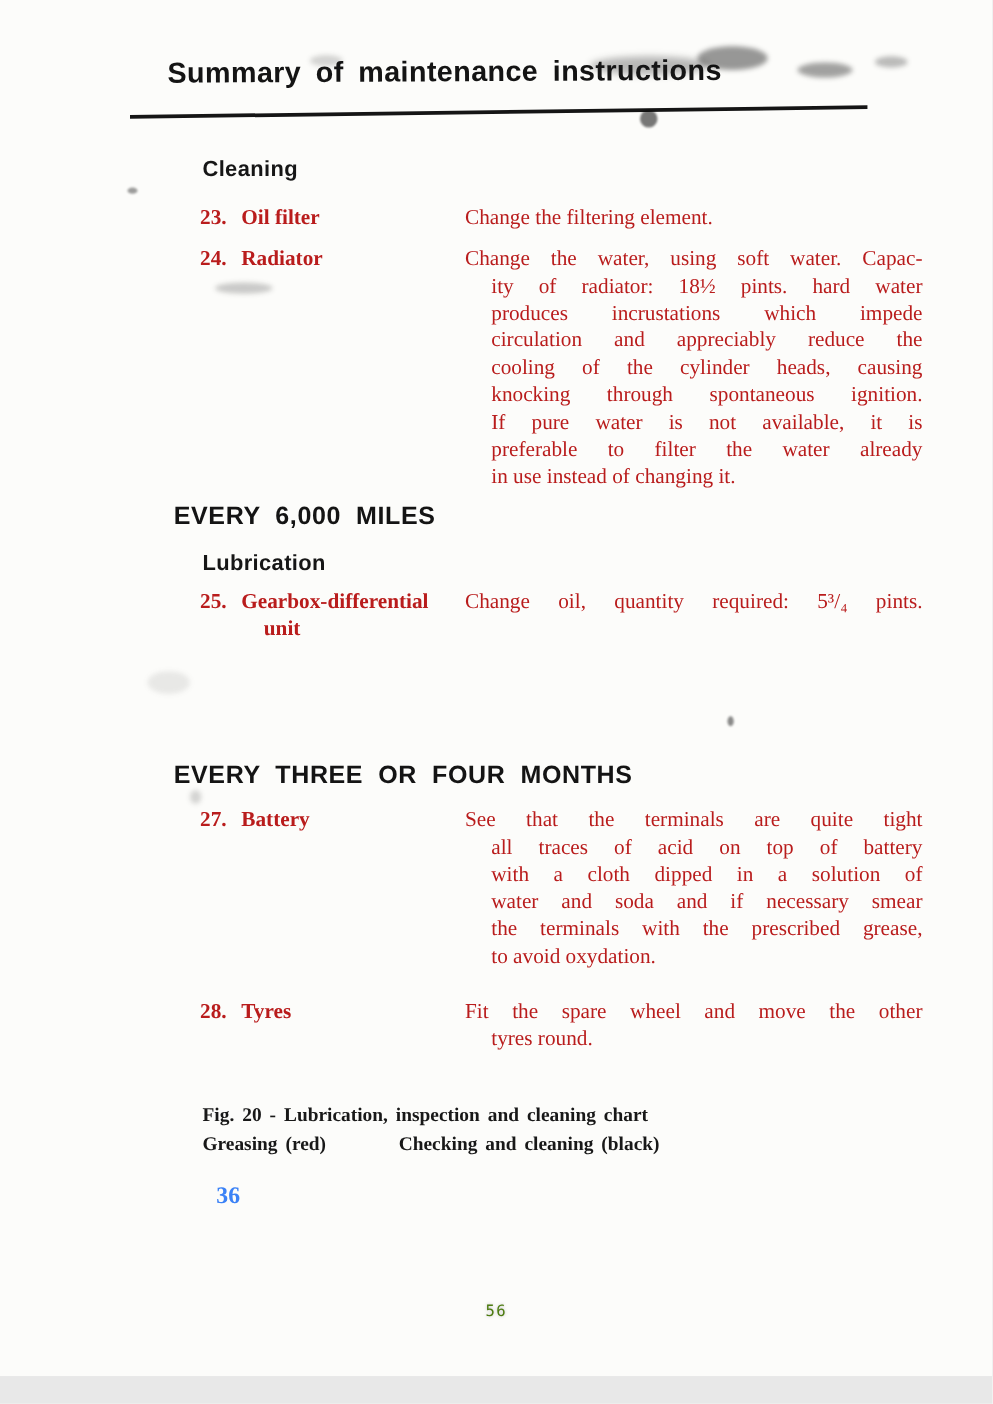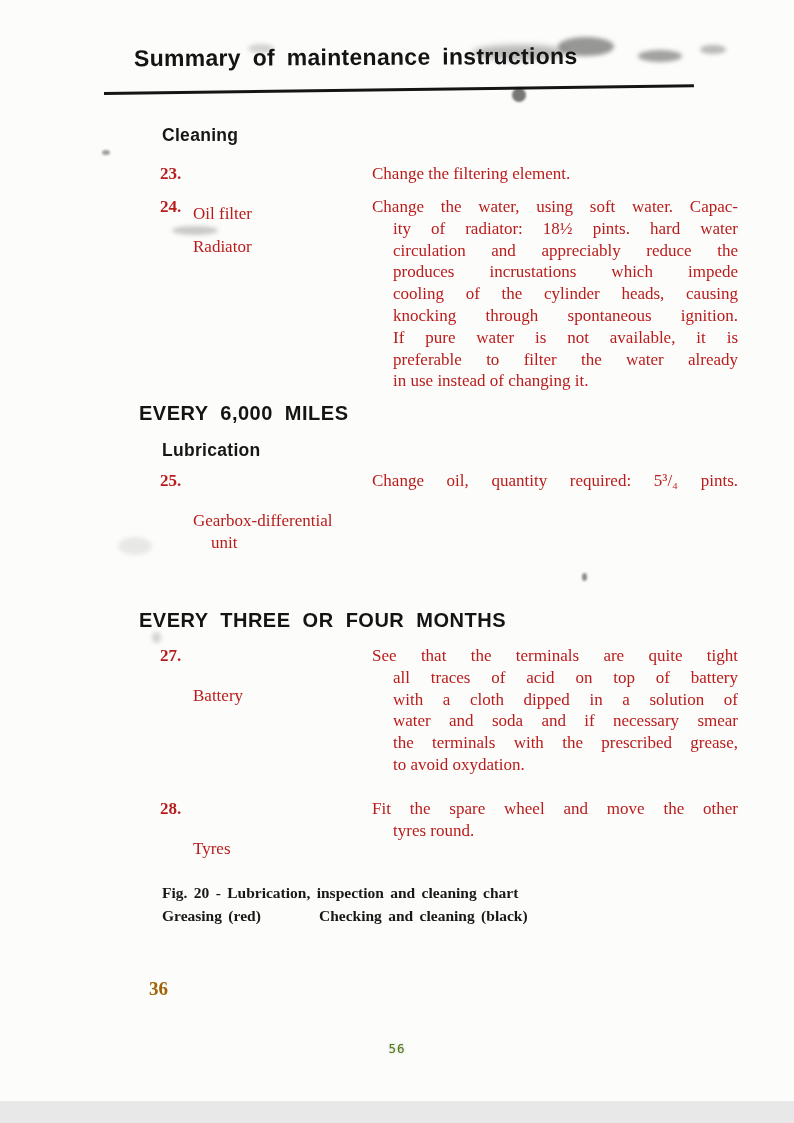--- a/index.html
+++ b/index.html
@@ -26,36 +26,36 @@
     position:absolute;left:139px;
     font:700 20px "Liberation Sans","DejaVu Sans",sans-serif;
     letter-spacing:.5px;word-spacing:6px;color:#141414;
   }
   .row{
     position:absolute;left:160px;width:578px;display:flex;
     font:400 17px/21.8px "Liberation Serif","DejaVu Serif",serif;
     color:#b91c1c;
   }
   .num{flex:none;width:33px;font-weight:700;}
-  .label{flex:none;width:179px;font-weight:400;margin-top:40px;}
+  .label{flex:none;width:179px;font-weight:700;}
   .lline{display:block;}
   .lline.l2{padding-left:18px;}
   .desc{flex:none;width:366px;}
   .dline{display:block;text-align:justify;text-align-last:justify;}
   .dline.cont{padding-left:21px;}
   .dline.end{text-align-last:left;}
   .figcap{
     position:absolute;left:162px;
     font:700 15.5px "Liberation Serif","DejaVu Serif",serif;
     word-spacing:2.5px;color:#181818;
   }
   .legend-left{display:inline-block;width:157px;}
   .pagenum{
-    position:absolute;left:149px;top:946px;
-    font:700 19px "Liberation Serif","DejaVu Serif",serif;color:#a16207;margin-top:32px;
+    position:absolute;left:173px;top:946px;
+    font:700 19px "Liberation Serif","DejaVu Serif",serif;color:#3b82f6;
   }
   .scannum{
     position:absolute;left:0;top:1041px;width:794px;text-align:center;
     font:400 12.5px "DejaVu Sans Mono","Liberation Mono",monospace;
     color:#4d7c0f;letter-spacing:1px;
     text-shadow:0 0 3px #c9c9c9,0 0 1px #dddddd;
   }
   .speckle{position:absolute;border-radius:50%;pointer-events:none;}
 </style>
 </head>
@@ -79,22 +79,22 @@
   </div>
 
   <div class="row" style="top:196px">
     <span class="num">24.</span>
     <span class="label">
       <span class="lline">Radiator</span>
     </span>
     <span class="desc">
       <span class="dline">Change the water, using soft water. Capac-</span>
       <span class="dline cont">ity of radiator: 18½ pints. hard water</span>
+      <span class="dline cont">produces incrustations which impede</span>
       <span class="dline cont">circulation and appreciably reduce the</span>
-      <span class="dline cont">produces incrustations which impede</span>
       <span class="dline cont">cooling of the cylinder heads, causing</span>
       <span class="dline cont">knocking through spontaneous ignition.</span>
       <span class="dline cont">If pure water is not available, it is</span>
       <span class="dline cont">preferable to filter the water already</span>
       <span class="dline cont end">in use instead of changing it.</span>
     </span>
   </div>
 
   <div class="sechead" style="top:402px">EVERY 6,000 MILES</div>
   <div class="subhead" style="top:440px">Lubrication</div>

